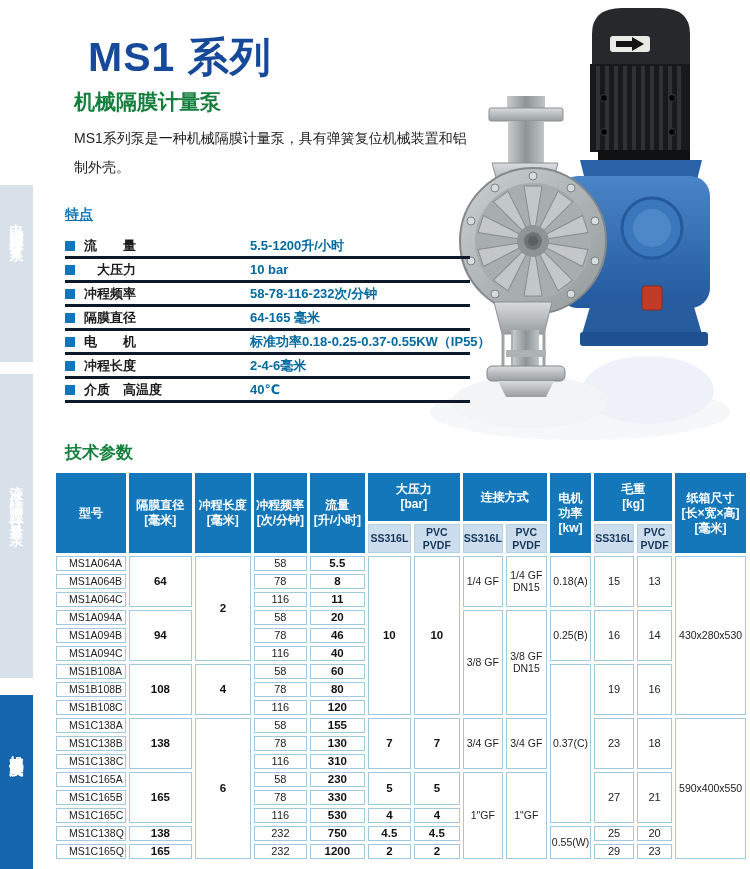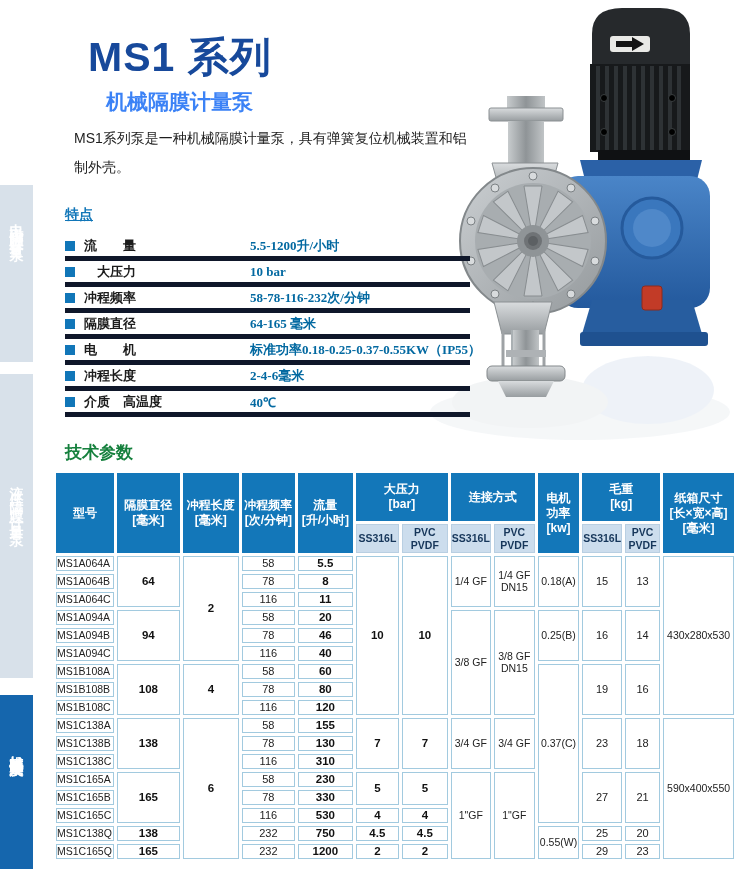--- a/index.html
+++ b/index.html
@@ -8,48 +8,48 @@
 
   
   .side-block{position:absolute;left:0;width:33px;display:flex;justify-content:center;}
   .side-gray{background:#d8e1ea;}
   .side-blue{background:#1566ad;}
   .vtext{writing-mode:vertical-rl;text-orientation:upright;color:#fff;font-size:14px;
          font-weight:bold;letter-spacing:4px;line-height:33px;}
 
   
   .title{position:absolute;left:88px;top:30px;font-size:41px;font-weight:bold;color:#17499b;letter-spacing:1px;}
-  .subtitle{position:absolute;left:74px;top:88px;font-size:21px;font-weight:bold;color:#3b82f6;margin-left:32px;}
+  .subtitle{position:absolute;left:74px;top:88px;font-size:21px;font-weight:bold;color:#15803d;}
   .desc{position:absolute;left:74px;top:124px;width:398px;font-size:14px;line-height:29px;color:#1d1d1d;}
 
   
   .feat-heading{position:absolute;left:65px;top:206px;font-size:14px;font-weight:bold;color:#1176b8;text-decoration:underline;}
   .features{position:absolute;left:65px;top:235px;width:405px;z-index:3;}
-  .feature-row{display:flex;align-items:center;height:21px;border-bottom:5px solid #0f172a;font-family:Liberation Serif, serif;}
+  .feature-row{display:flex;align-items:center;height:21px;border-bottom:3px solid #0f172a;}
   .bullet{width:10px;height:10px;background:#1176b8;margin-right:9px;flex:none;}
   .f-label{width:166px;font-size:13px;font-weight:600;color:#1c1c1c;flex:none;white-space:pre;}
   .f-value{font-size:13px;font-weight:600;color:#0369a1;white-space:nowrap;}
 
   
   .pump{position:absolute;left:430px;top:0;width:320px;height:440px;z-index:1;}
 
   
   .specs-heading{position:absolute;left:65px;top:441px;font-size:17px;font-weight:bold;color:#15803d;}
   .tblwrap{position:absolute;left:53px;top:470px;z-index:2;}
   table{border-collapse:separate;border-spacing:3px;table-layout:fixed;}
   th,td{text-align:center;vertical-align:middle;}
   th.gh{background:#1377b9;color:#fff;border:1px solid #1377b9;font-size:12px;font-weight:bold;
         white-space:pre-line;line-height:1.25;padding:2px 0;}
   tr.h1 th{height:42px;}
   tr.h2 th{height:25px;}
   th.sh{background:#ccdded;color:#16365a;border:1px solid #b9cfe2;font-size:10.5px;font-weight:bold;
         white-space:pre-line;line-height:1.15;padding:1px 0;}
   td{background:#fff;border:1px solid #a2cadf;height:13px;font-size:11px;color:#222;
      padding:0 1px;line-height:1.1;}
-  td.m{font-size:10.5px;text-align:left;padding-left:0;white-space:nowrap;}
+  td.m{font-size:10.5px;text-align:left;padding-left:12px;white-space:nowrap;}
   td.b{font-weight:bold;font-size:11.5px;color:#111;}
   td.pre{white-space:pre-line;font-size:10.5px;}
   td.sm{font-size:10.5px;}
 </style>
 </head>
 <body>
 
 <div id="page">
 
   <div class="side-block side-gray" style="top:185px;height:177px;padding-top:28px;box-sizing:border-box;">

